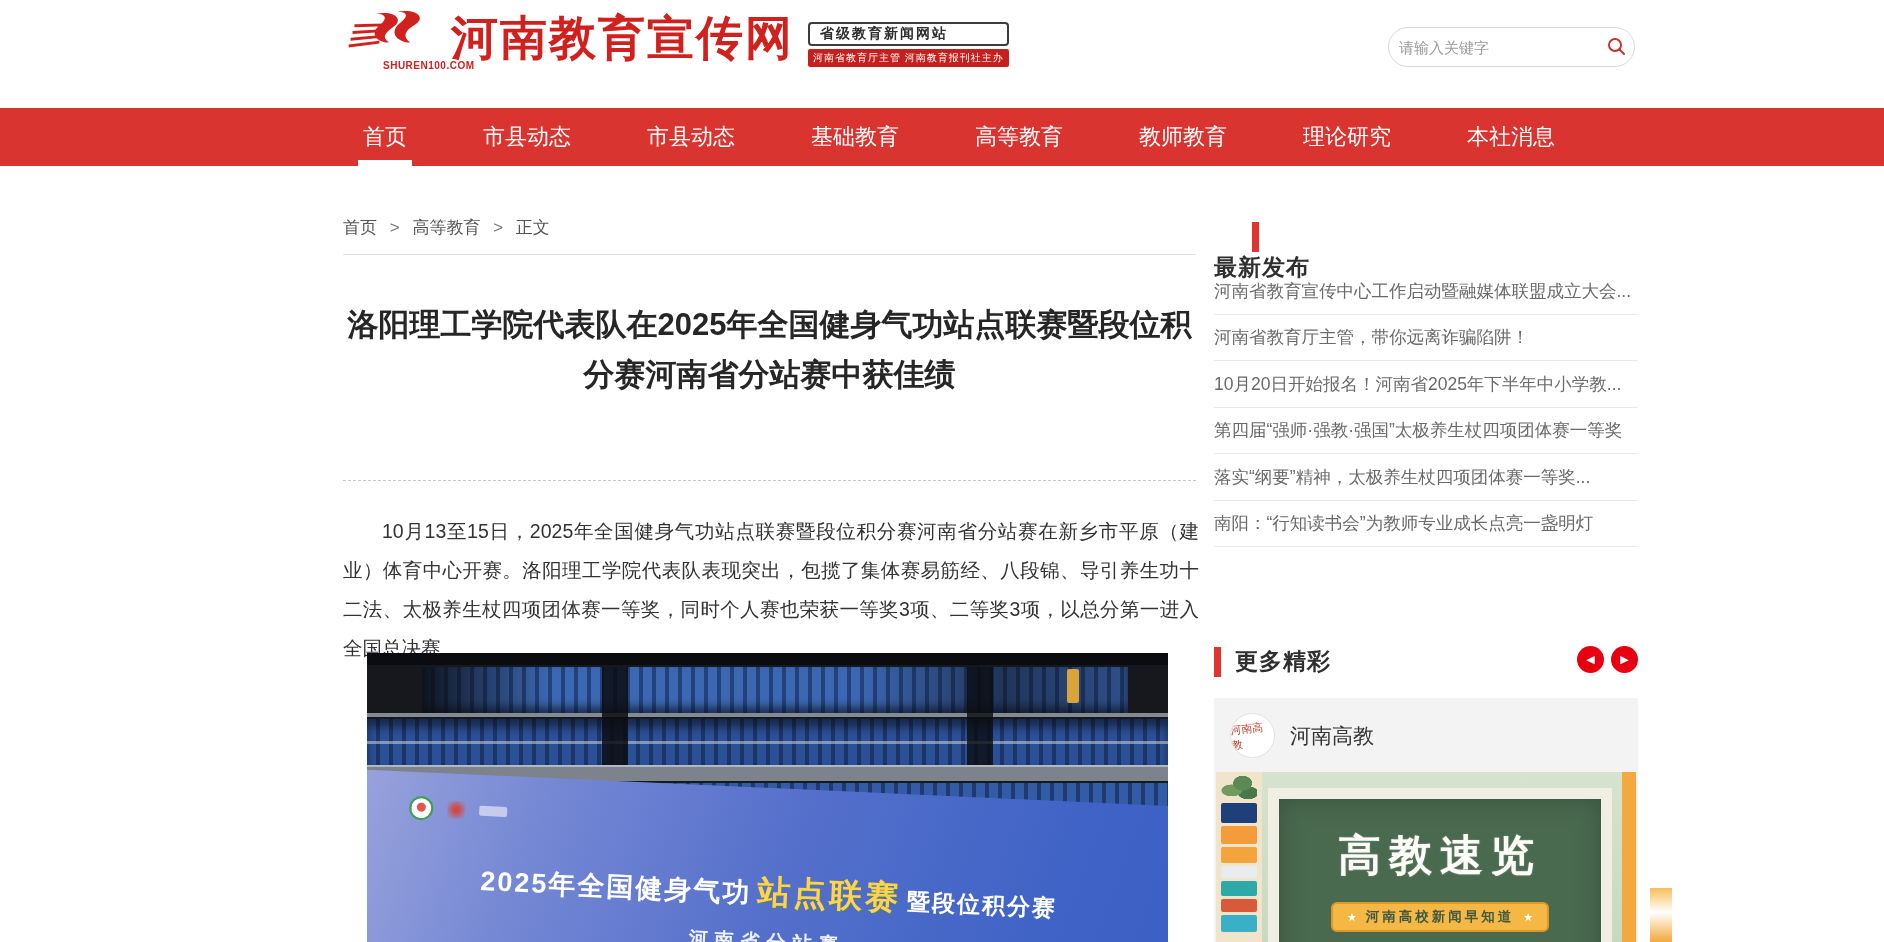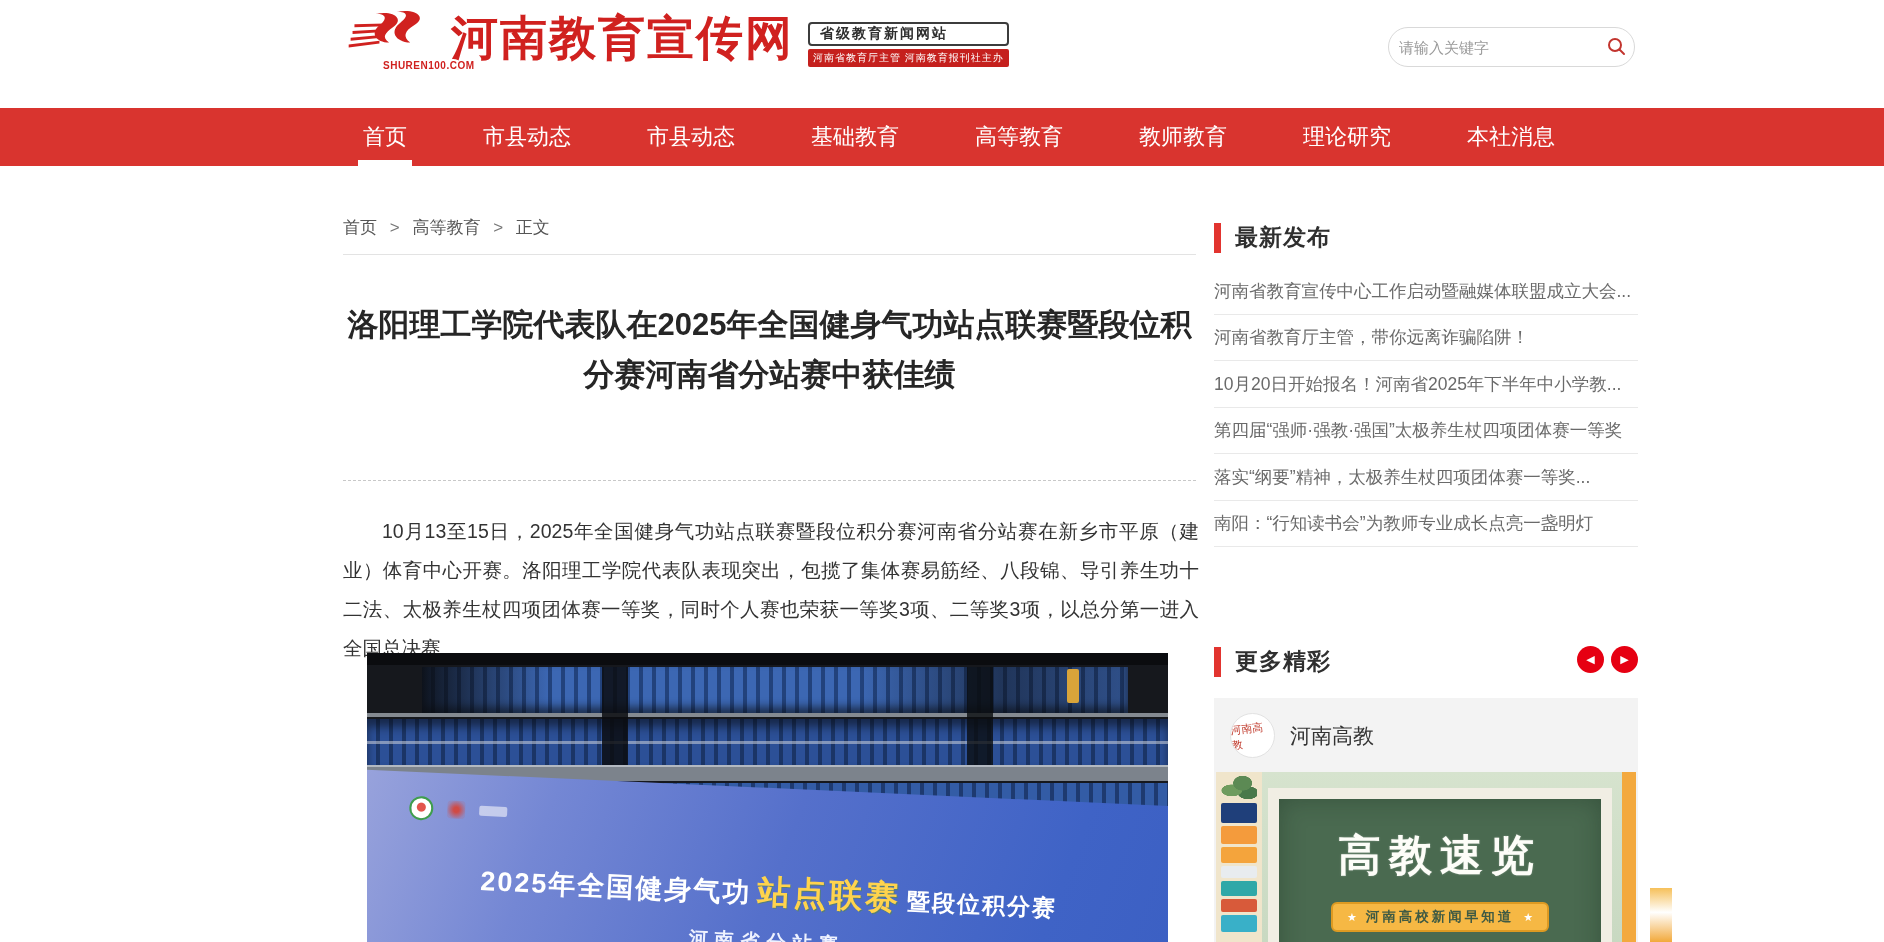--- a/index.html
+++ b/index.html
@@ -77,21 +77,21 @@
   .ph-line1 .pre { color:#fff; font-size:27px; font-weight:bold; letter-spacing:2px; }
   .ph-line1 .hl  { color:#ffd34d; font-size:33px; font-weight:800; letter-spacing:3px; padding:0 6px;
                    text-shadow:1px 1px 0 rgba(90,140,60,.55); }
   .ph-line1 .suf { color:#fff; font-size:23px; font-weight:bold; letter-spacing:2px; }
   .ph-line2 { text-align:center; margin-top:14px; color:#eef2ff; font-size:19px; font-weight:600; letter-spacing:7px; }
 
   
   .sb-title-row { position:absolute; left:1214px; display:flex; align-items:center; }
   .accent-bar { width:7px; height:30px; background:#e2342f; margin-right:14px; }
   .sb-title { font-size:23px; font-weight:bold; color:#2f2f2f; letter-spacing:1px; }
-  .latest-title-row { top:222px; }
+  .latest-title-row { top:222px;flex-direction:column; }
   .latest-list { position:absolute; left:1214px; top:268px; width:424px; }
   .latest-item { height:46.5px; display:flex; align-items:center; border-bottom:1px solid #e9e9e9;
                  font-size:17.5px; color:#6a6a6a; white-space:nowrap; overflow:hidden; cursor:pointer; }
   .more-title-row { top:646px; width:424px; }
   .arrows { position:absolute; right:0; top:0; display:flex; gap:7px; }
   .arrow-btn { width:27px; height:27px; border-radius:50%; background:#e60012; border:none; color:#fff;
                font-size:11px; display:flex; align-items:center; justify-content:center; cursor:pointer; line-height:1; }
   .account-card { position:absolute; left:1214px; top:698px; width:424px; height:244px; background:#f3f3f3; }
   .account-row { position:absolute; left:16px; top:15px; display:flex; align-items:center; cursor:pointer; }
   .avatar { width:45px; height:45px; border-radius:50%; background:#fff; border:1px solid #e2e2e2;

